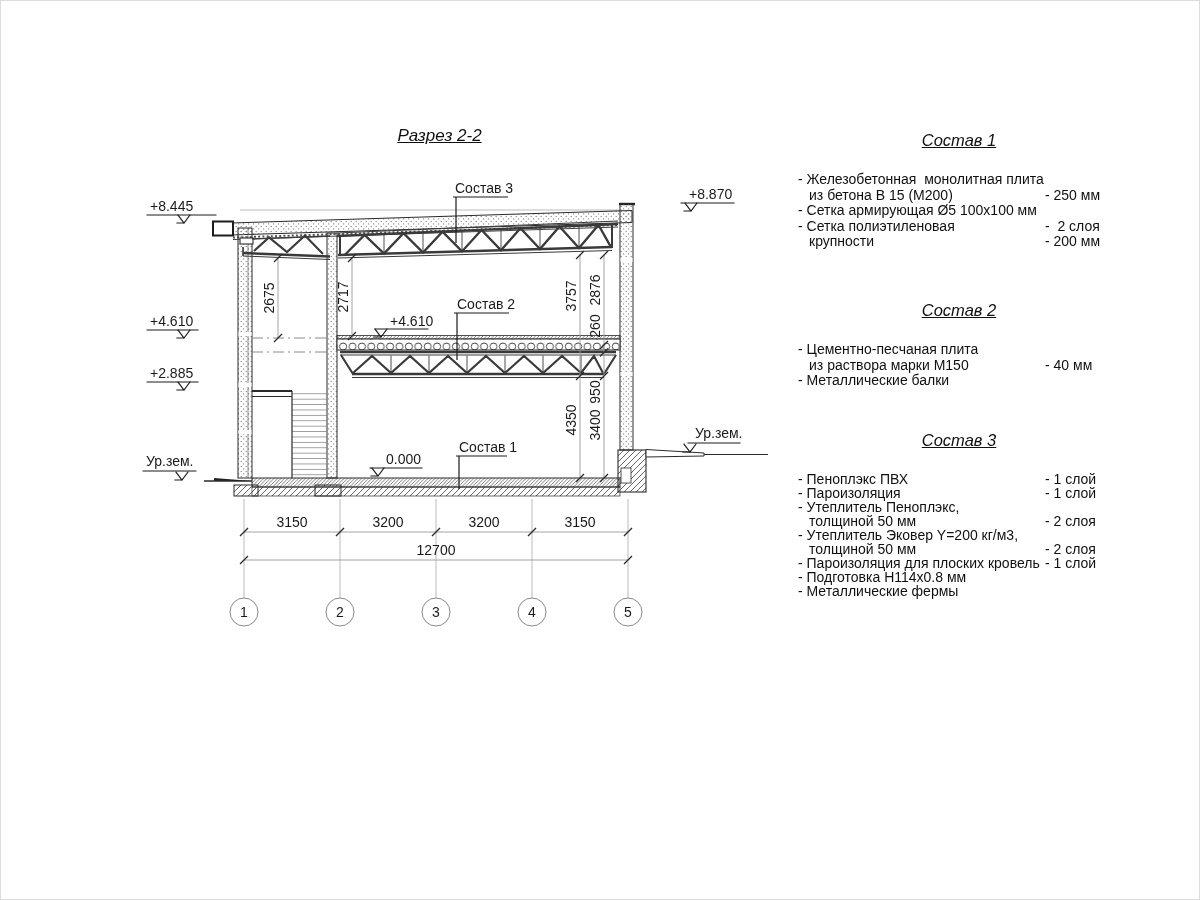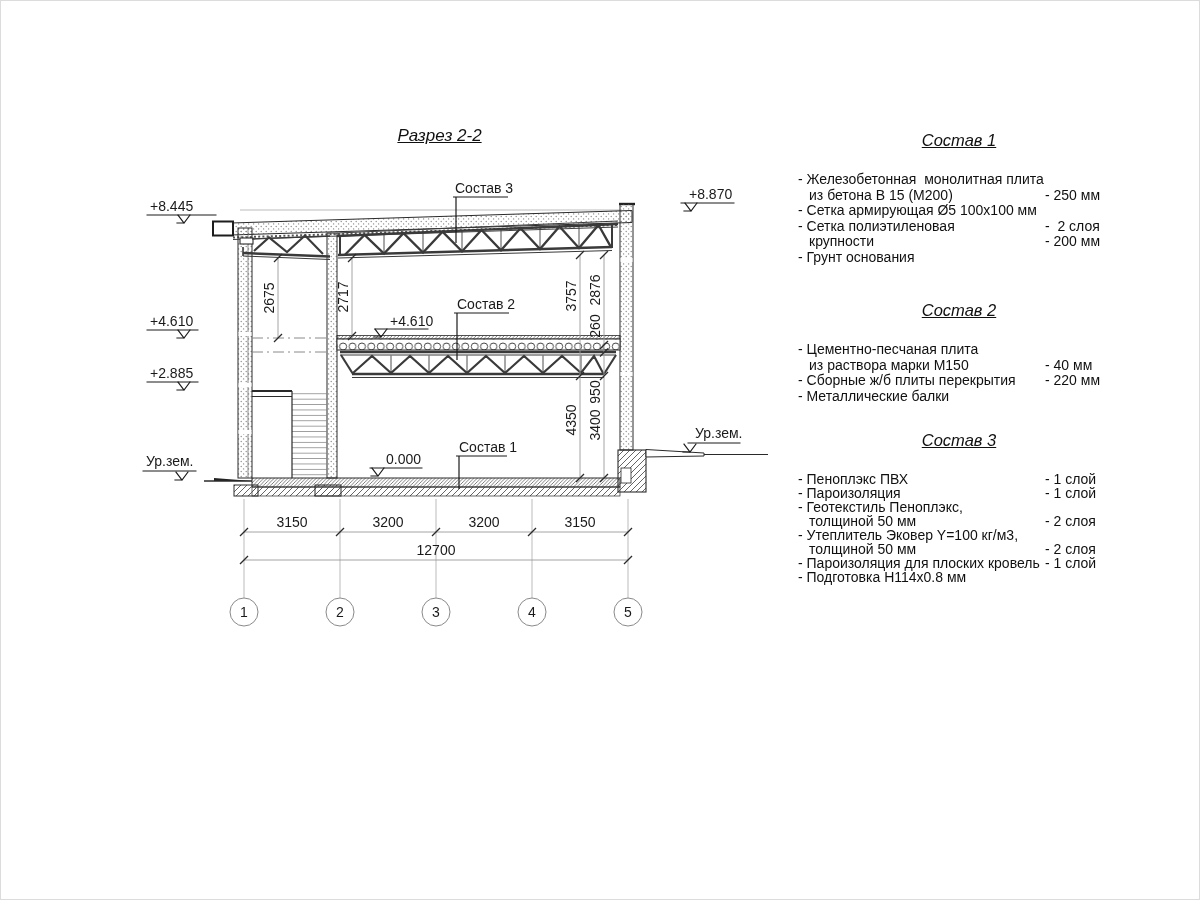--- a/index.html
+++ b/index.html
@@ -277,34 +277,33 @@
 
 <div class="title">Разрез 2-2</div>
 
 <div class="comp" id="comp1">
   <h3>Состав 1</h3>
   <div class="row"><span class="txt">- Железобетонная  монолитная плита</span><span class="val"></span></div>
   <div class="row"><span class="txt ind">из бетона В 15 (М200)</span><span class="val">- 250 мм</span></div>
   <div class="row"><span class="txt">- Сетка армирующая Ø5 100x100 мм</span><span class="val"></span></div>
   <div class="row"><span class="txt">- Сетка полиэтиленовая</span><span class="val">-  2 слоя</span></div>
   <div class="row"><span class="txt ind">крупности</span><span class="val">- 200 мм</span></div>
-  <div class="row"><span class="txt">- Грунт основания</span><span class="val"></span></div>
 </div>
 
 <div class="comp" id="comp2">
   <h3>Состав 2</h3>
   <div class="row"><span class="txt">- Цементно-песчаная плита</span><span class="val"></span></div>
   <div class="row"><span class="txt ind">из раствора марки М150</span><span class="val">- 40 мм</span></div>
-  <div class="row"><span class="txt">- Сборные ж/б плиты перекрытия</span><span class="val">- 220 мм</span></div>
   <div class="row"><span class="txt">- Металлические балки</span><span class="val"></span></div>
 </div>
 
 <div class="comp" id="comp3">
   <h3>Состав 3</h3>
   <div class="row"><span class="txt">- Пеноплэкс ПВХ</span><span class="val">- 1 слой</span></div>
   <div class="row"><span class="txt">- Пароизоляция</span><span class="val">- 1 слой</span></div>
-  <div class="row"><span class="txt">- Геотекстиль Пеноплэкс,</span><span class="val"></span></div>
+  <div class="row"><span class="txt">- Утеплитель Пеноплэкс,</span><span class="val"></span></div>
   <div class="row"><span class="txt ind">толщиной 50 мм</span><span class="val">- 2 слоя</span></div>
-  <div class="row"><span class="txt">- Утеплитель Эковер Y=100 кг/м3,</span><span class="val"></span></div>
+  <div class="row"><span class="txt">- Утеплитель Эковер Y=200 кг/м3,</span><span class="val"></span></div>
   <div class="row"><span class="txt ind">толщиной 50 мм</span><span class="val">- 2 слоя</span></div>
   <div class="row"><span class="txt">- Пароизоляция для плоских кровель</span><span class="val">- 1 слой</span></div>
   <div class="row"><span class="txt">- Подготовка Н114х0.8 мм</span><span class="val"></span></div>
+  <div class="row"><span class="txt">- Металлические фермы</span><span class="val"></span></div>
 </div>
 
 </body></html>

